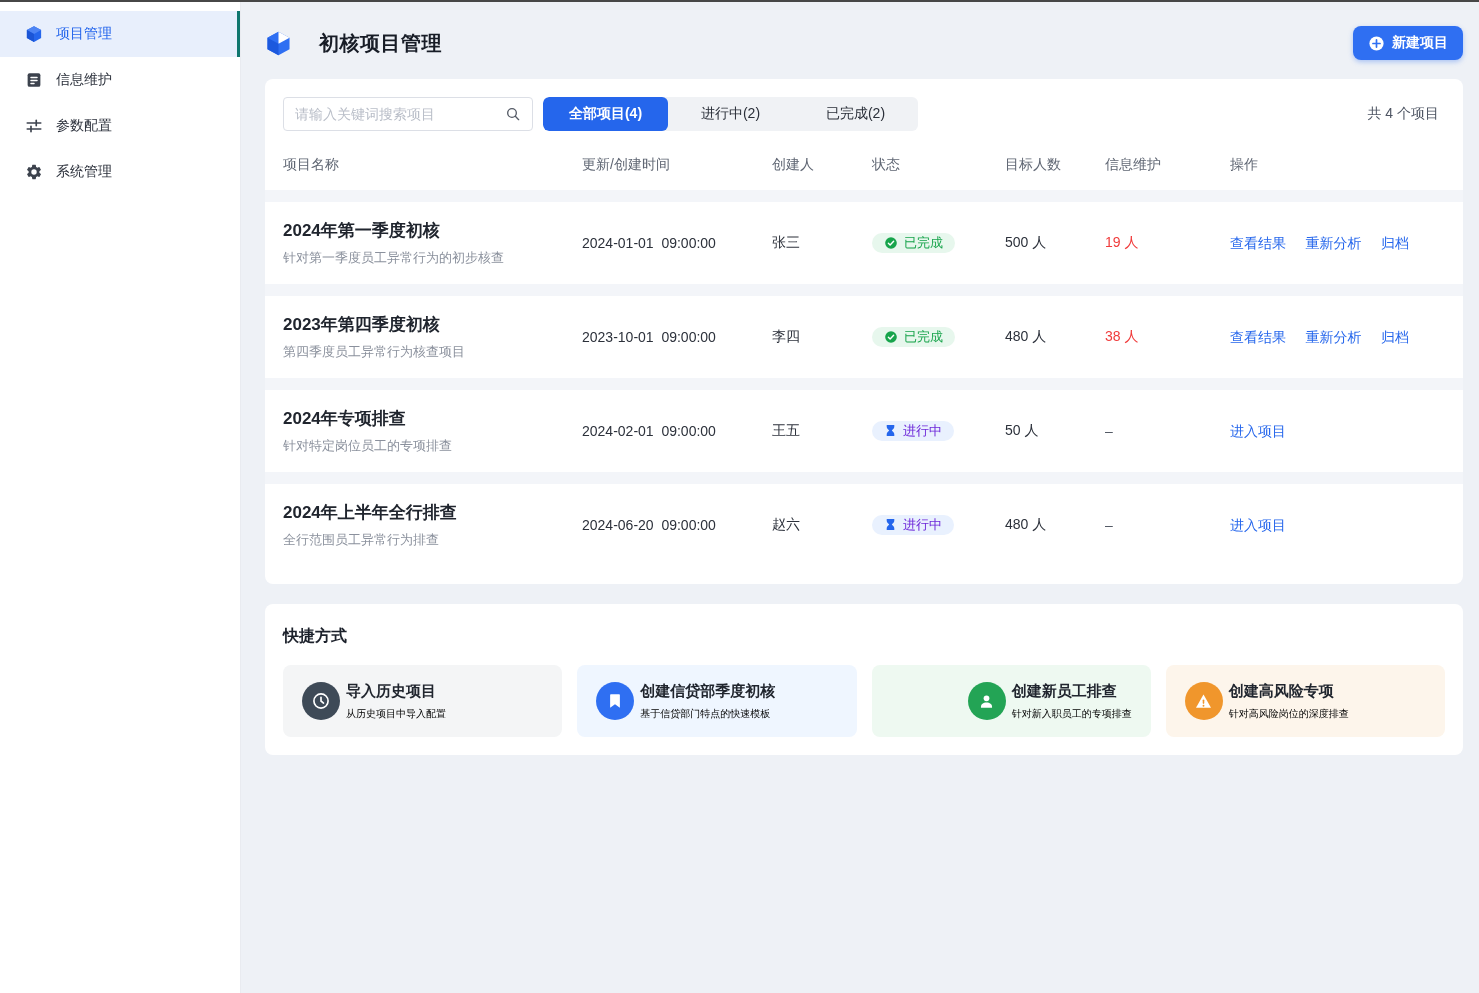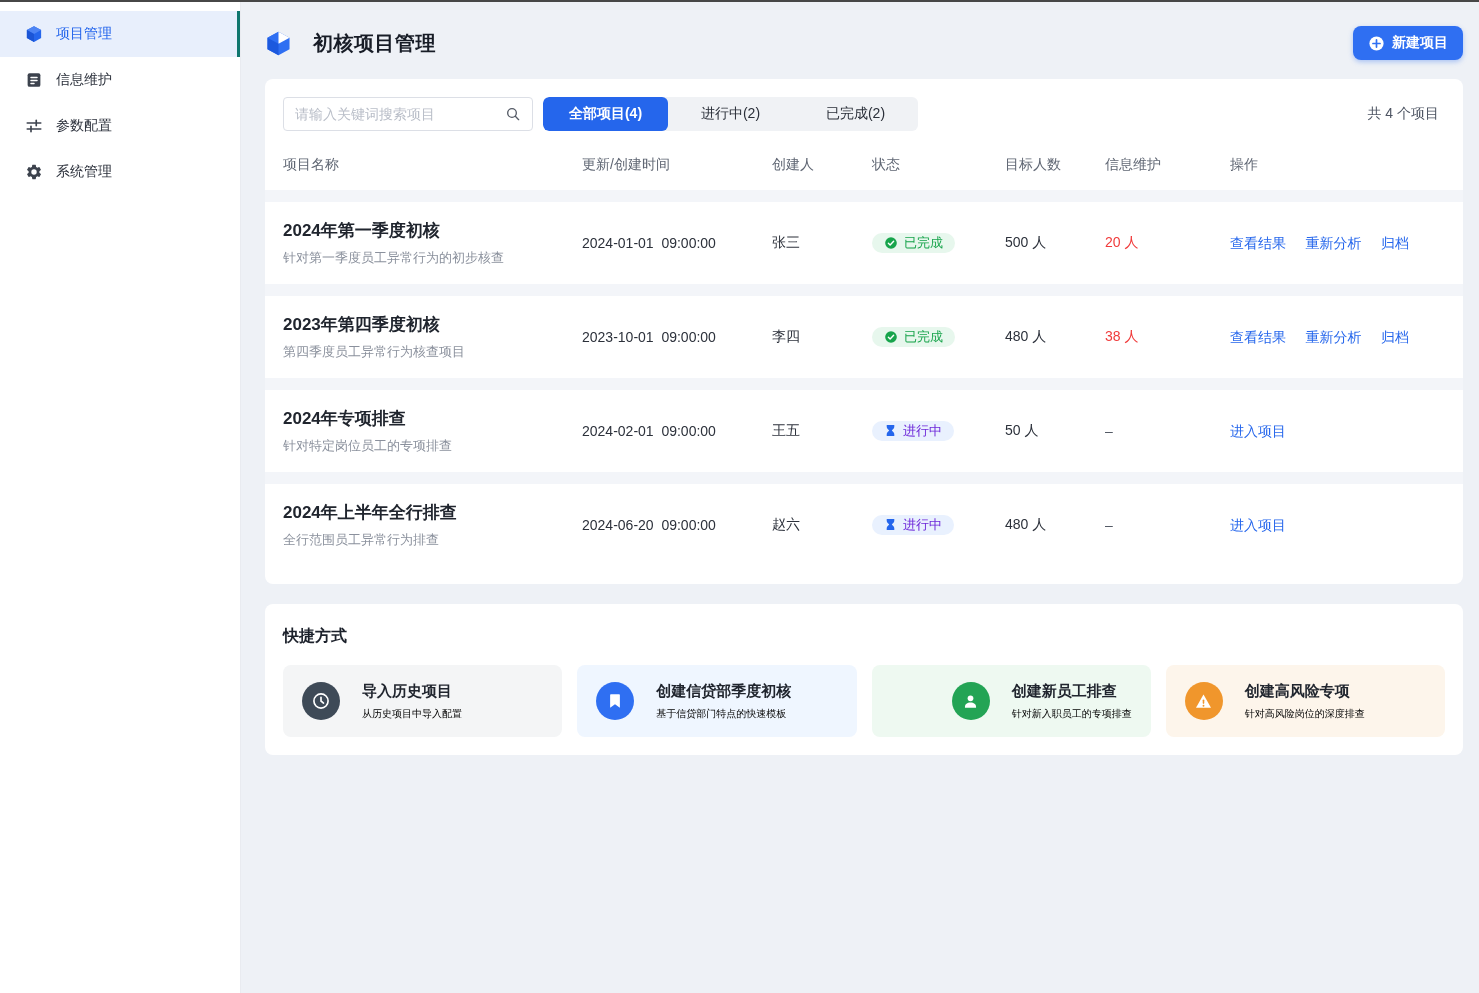--- a/index.html
+++ b/index.html
@@ -18,21 +18,21 @@
   .side-item {
     height:46px; display:flex; align-items:center; gap:13px;
     padding-left:25px; font-size:14px; color:#2b303b; cursor:pointer;
   }
   .side-item .icn { width:18px; height:18px; display:inline-flex; }
   .side-item.active { background:#e8effc; color:#2566ec; border-right:3px solid #0f766e; }
 
   
   .main { position:absolute; left:242px; top:2px; right:0; bottom:0; padding:0 16px 0 23px; }
   .page-header { display:flex; align-items:center; justify-content:space-between; padding:24px 0 19px; }
-  .ph-left { display:flex; align-items:flex-end; gap:21px; }
+  .ph-left { display:flex; align-items:flex-end; gap:27px; }
   .page-title { font-size:20px; font-weight:700; color:#171c26; letter-spacing:.5px; }
   .new-btn {
     display:flex; align-items:center; gap:7px; height:34px; padding:0 15px;
     background:#2f6ff2; color:#fff; border:none; border-radius:8px;
     font-size:14px; font-weight:600; cursor:pointer; font-family:inherit;
     box-shadow:0 2px 5px rgba(47,111,242,.35);
   }
 
   .panel { background:#fff; border-radius:8px; padding:18px; }
 
@@ -79,21 +79,21 @@
   .pill.done { background:#e7f7ed; color:#17a44b; }
   .pill.running { background:#e9f1fe; color:#6d28d9; }
   .c-actions a { font-size:14px; color:#2566ec; text-decoration:none; margin-right:15px; cursor:pointer; }
 
   
   .panel.quick { margin-top:20px; }
   .q-title { font-size:16px; font-weight:700; color:#1c212b; padding:4px 0 18px; }
   .q-grid { display:grid; grid-template-columns:repeat(4,1fr); gap:15px; }
   .q-card {
     height:72px; border-radius:8px; display:flex; align-items:center;
-    gap:22px; padding:0 19px; cursor:pointer;
+    gap:6px; padding:0 19px; cursor:pointer;
   }
   .q-card.c0 { background:#f4f5f6; }
   .q-card.c1 { background:#eff6ff; }
   .q-card.c2 { background:#eef9f1;justify-content:flex-end; }
   .q-card.c3 { background:#fdf5eb; }
   .q-circle {
     width:38px; height:38px; border-radius:50%; flex:0 0 38px;
     display:flex; align-items:center; justify-content:center;
   }
   .q-circle.c0 { background:#3e4a57; }
@@ -221,21 +221,21 @@
           <span style="display:inline-flex;">
             <svg viewBox="0 0 24 24" width="14" height="14">
                 <circle cx="12" cy="12" r="10" fill="#17a44b"></circle>
                 <path d="M7.5 12.5l3 3 6-6.5" stroke="#fff" stroke-width="2.4" fill="none" stroke-linecap="round" stroke-linejoin="round"></path>
               </svg>
           </span>
           <span>已完成</span>
         </span>
       </div>
       <div class="c-num">500 人</div>
-      <div class="c-warning">20 人</div>
+      <div class="c-warning">19 人</div>
       <div class="c-actions">
         <a>查看结果</a>
         <a>重新分析</a>
         <a>归档</a>
       </div>
     </div>
 
     <div class="row-gap"></div>
 
     <div class="t-row grid-cols">

